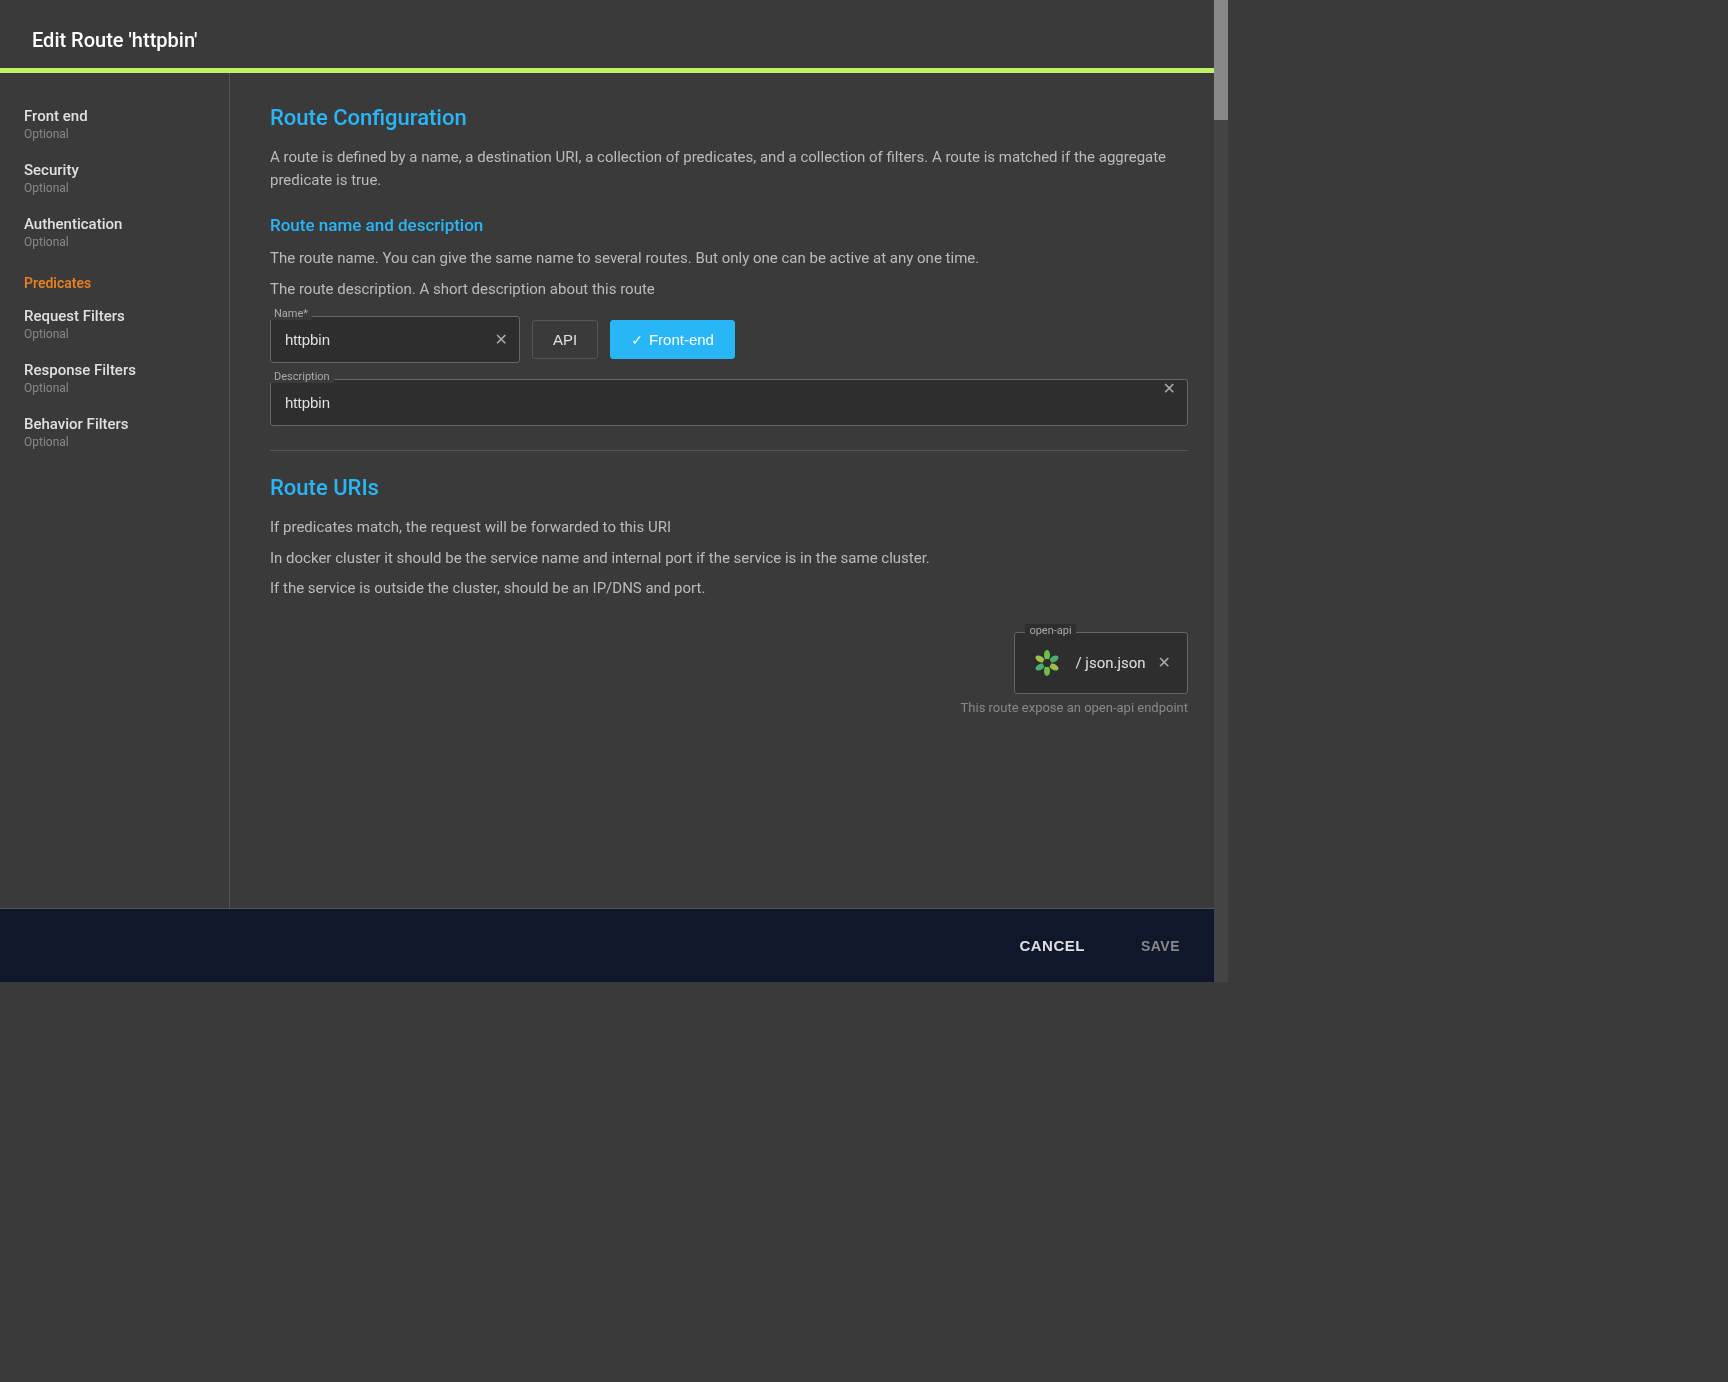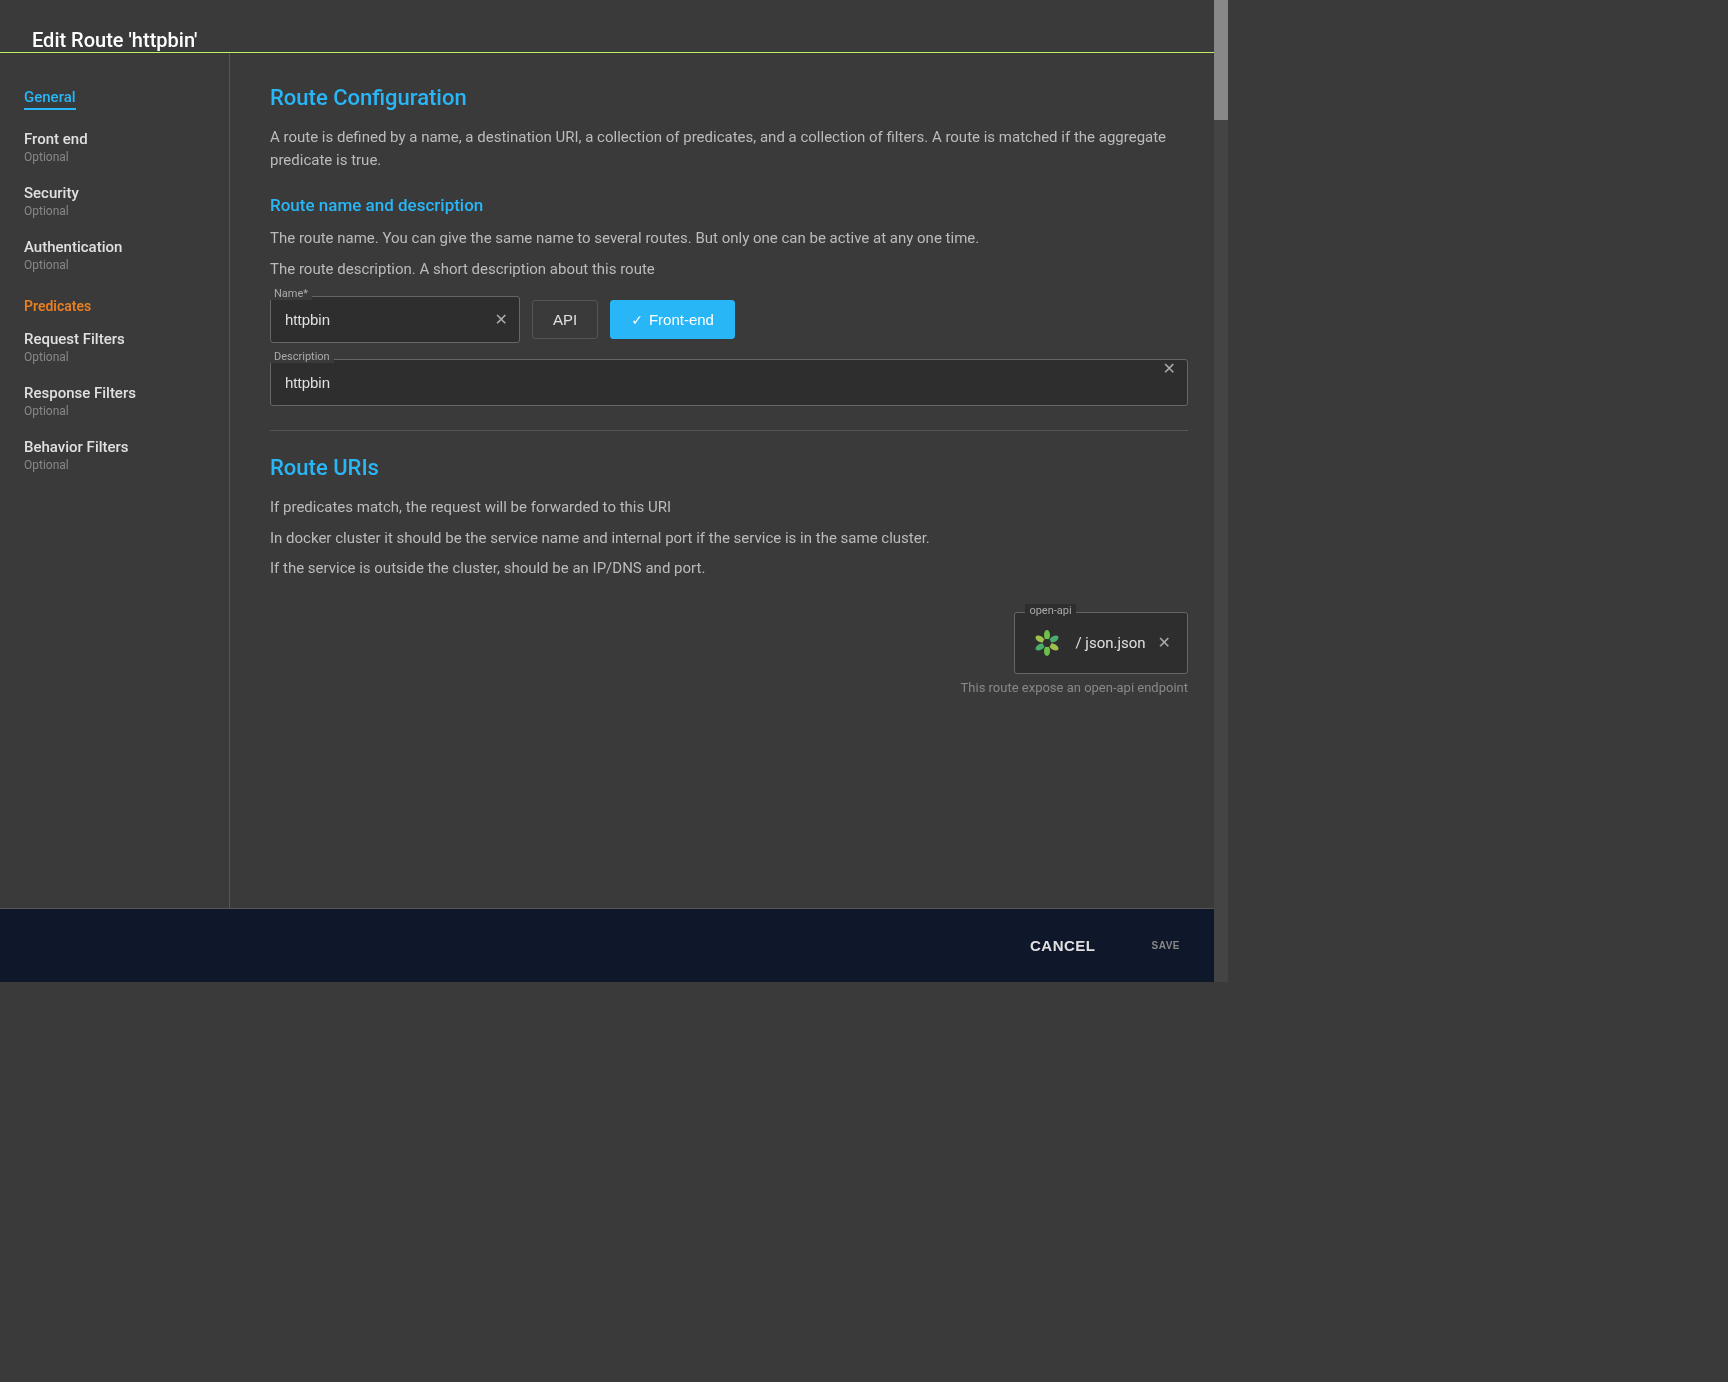--- a/index.html
+++ b/index.html
@@ -13,25 +13,25 @@
       position: relative;
     }
     .dialog {
       background: #3a3a3a;
       width: 100%;
       height: 100%;
       display: flex;
       flex-direction: column;
     }
     .dialog-title {
-      padding: 28px 32px 0 32px;
+      padding: 28px 32px 16px 32px;
       font-size: 20px;
       font-weight: 500;
       color: #ffffff;
-      border-bottom: 1px solid #bef264;
+      border-bottom: 5px solid #bef264;
     }
     .dialog-body {
       display: flex;
       flex: 1;
       overflow: hidden;
     }
     
     .sidebar {
       width: 230px;
       min-width: 230px;
@@ -311,21 +311,21 @@
       font-size: 15px;
       font-weight: 600;
       cursor: pointer;
       letter-spacing: 0.5px;
       padding: 8px 16px;
     }
     .btn-save {
       background: transparent;
       border: none;
       color: #888;
-      font-size: 10px;
+      font-size: 14px;
       font-weight: 600;
       cursor: pointer;
       letter-spacing: 0.5px;
       padding: 8px 16px;
     }
     .chevron-down {
       display: inline-block;
       width: 0;
       height: 0;
       border-left: 5px solid transparent;
@@ -336,23 +336,20 @@
   </style>
 </head>
 <body>
 
 <div class="dialog">
   <div class="dialog-title">Edit Route 'httpbin'</div>
 
   <div class="dialog-body">
 
     <div class="sidebar">
-      <div class="sidebar-item active">
-        <div class="sidebar-item-name">General</div>
-      </div>
 
       <div class="sidebar-item">
         <div class="sidebar-item-name">Front end</div>
         <div class="sidebar-item-sub">Optional</div>
       </div>
 
       <div class="sidebar-item">
         <div class="sidebar-item-name">Security</div>
         <div class="sidebar-item-sub">Optional</div>
       </div>

